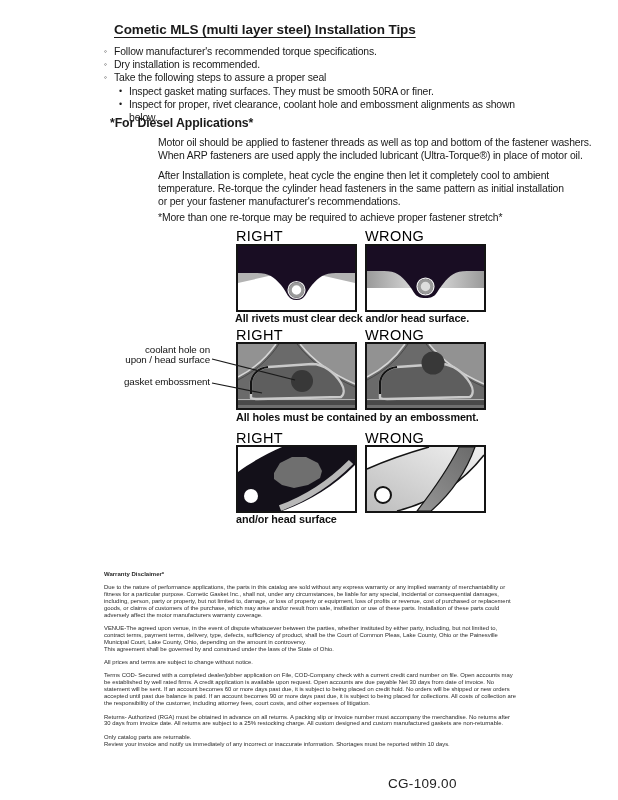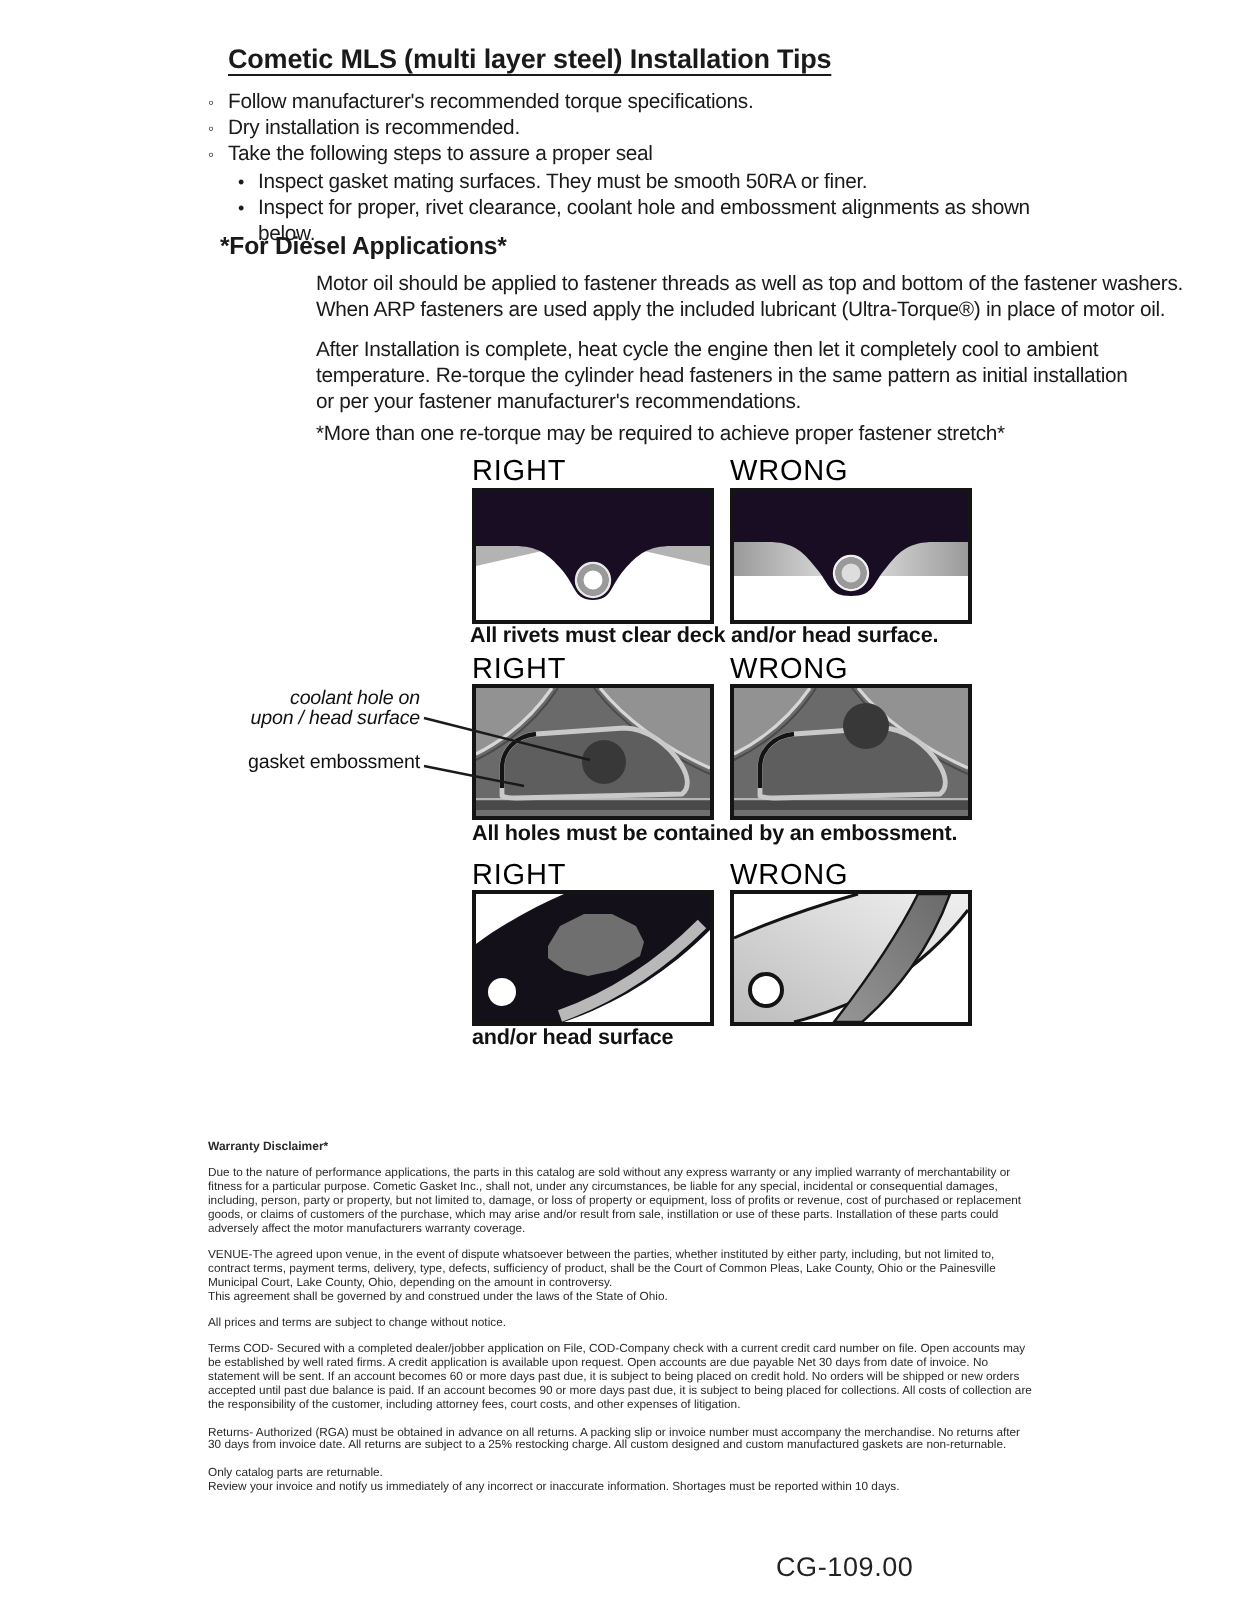--- a/index.html
+++ b/index.html
@@ -109,21 +109,21 @@
   <circle cx="60.5" cy="42.5" r="8.4" fill="none" stroke="#f0f0f0" stroke-width="1.4"></circle>
   <circle cx="60.5" cy="42.5" r="6.3" fill="#dddddd" stroke="#999999" stroke-width="3.1"></circle>
   <rect x="1" y="1" width="119" height="66" fill="none" stroke="#141414" stroke-width="2"></rect>
 </svg>
 
 <div class="abs cap" style="left:235px;top:313px;">All rivets must clear deck and/or head surface.</div>
 
 <div class="abs rw" style="left:236px;top:327px;">RIGHT</div>
 <div class="abs rw" style="left:365px;top:327px;">WRONG</div>
 
-<div class="abs ptr-label" style="left:92px;top:345px;font-style:italic;">
+<div class="abs ptr-label" style="left:92px;top:345px;">
   <div>coolant hole on</div>
   <div>upon / head surface</div>
 </div>
 <div class="abs ptr-label" style="left:92px;top:377px;">gasket embossment</div>
 
 <svg class="panel" style="left:236px;top:342px;" viewBox="0 0 121 68">
   <rect x="0" y="0" width="121" height="68" fill="#ffffff"></rect>
   <rect x="2" y="2" width="117" height="64" fill="#6a6a6a"></rect>
   <path d="M2,2 L40,2 C31,15 18,27 2,35 Z" fill="#929292"></path>
   <path d="M40,2 C31,15 18,27 2,35" stroke="#d6d6d6" stroke-width="1.6" fill="none"></path>

